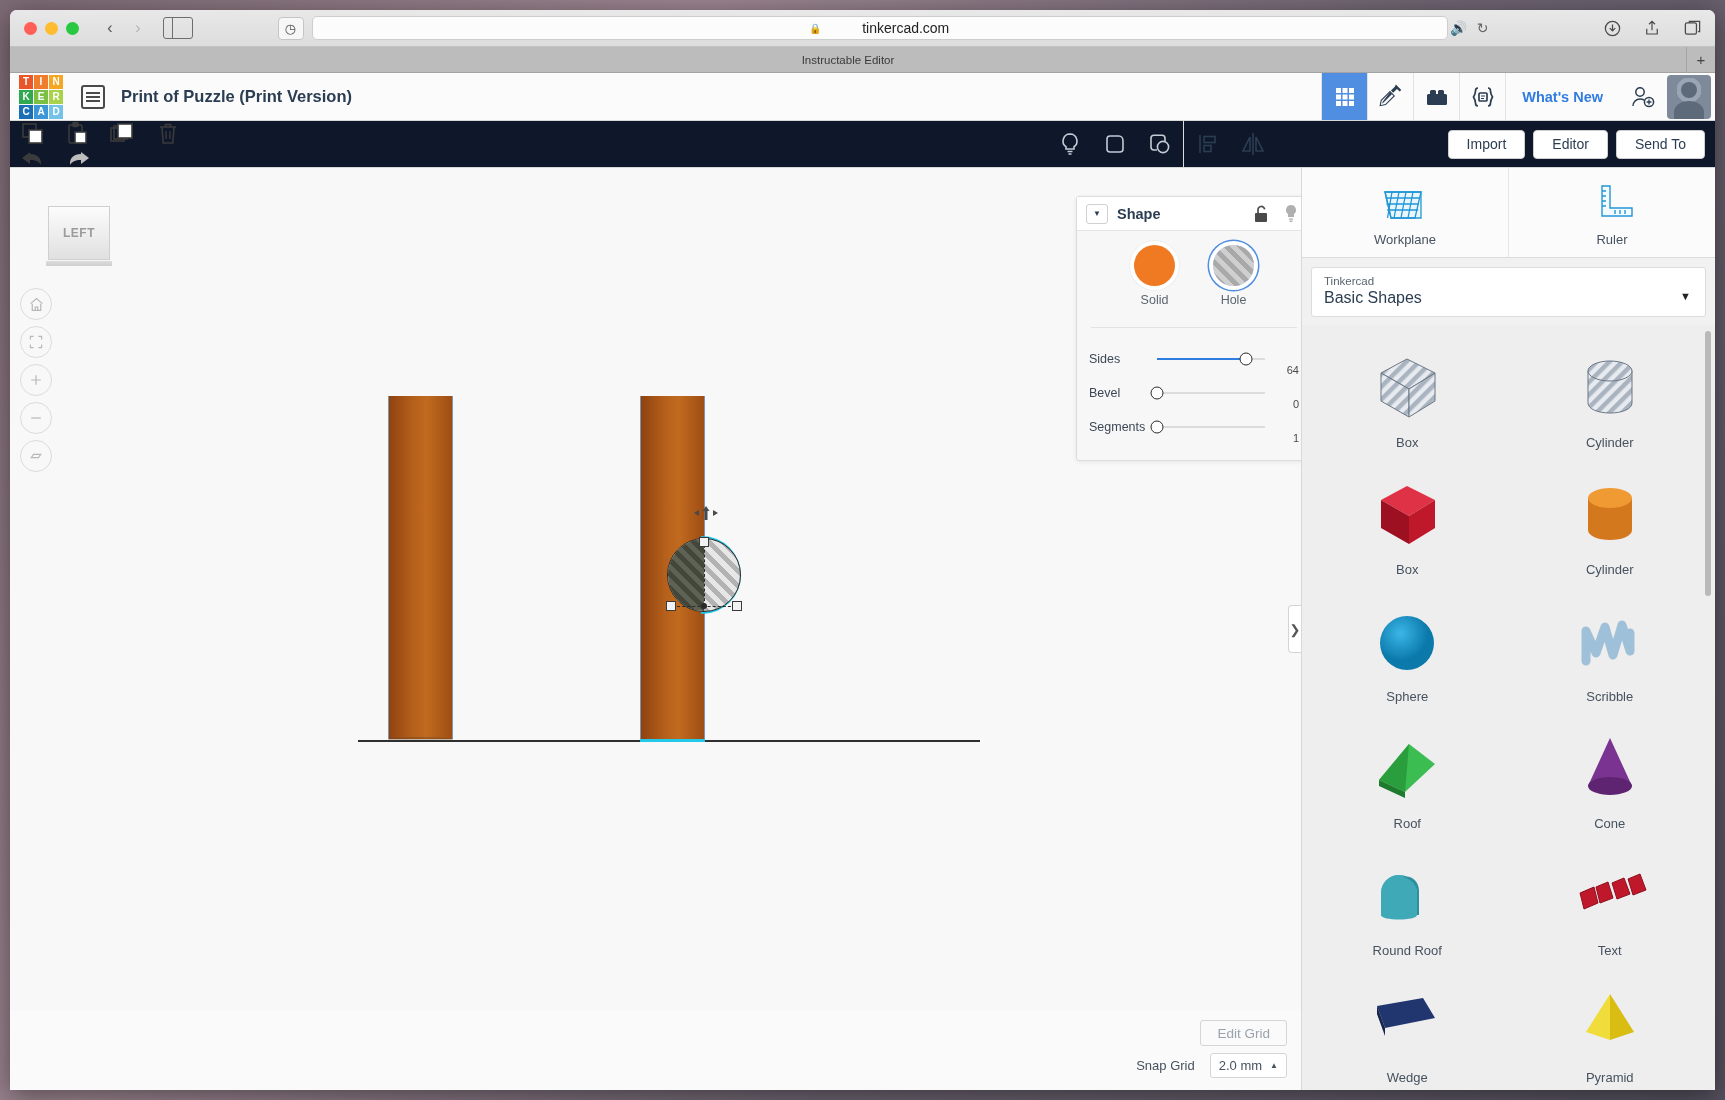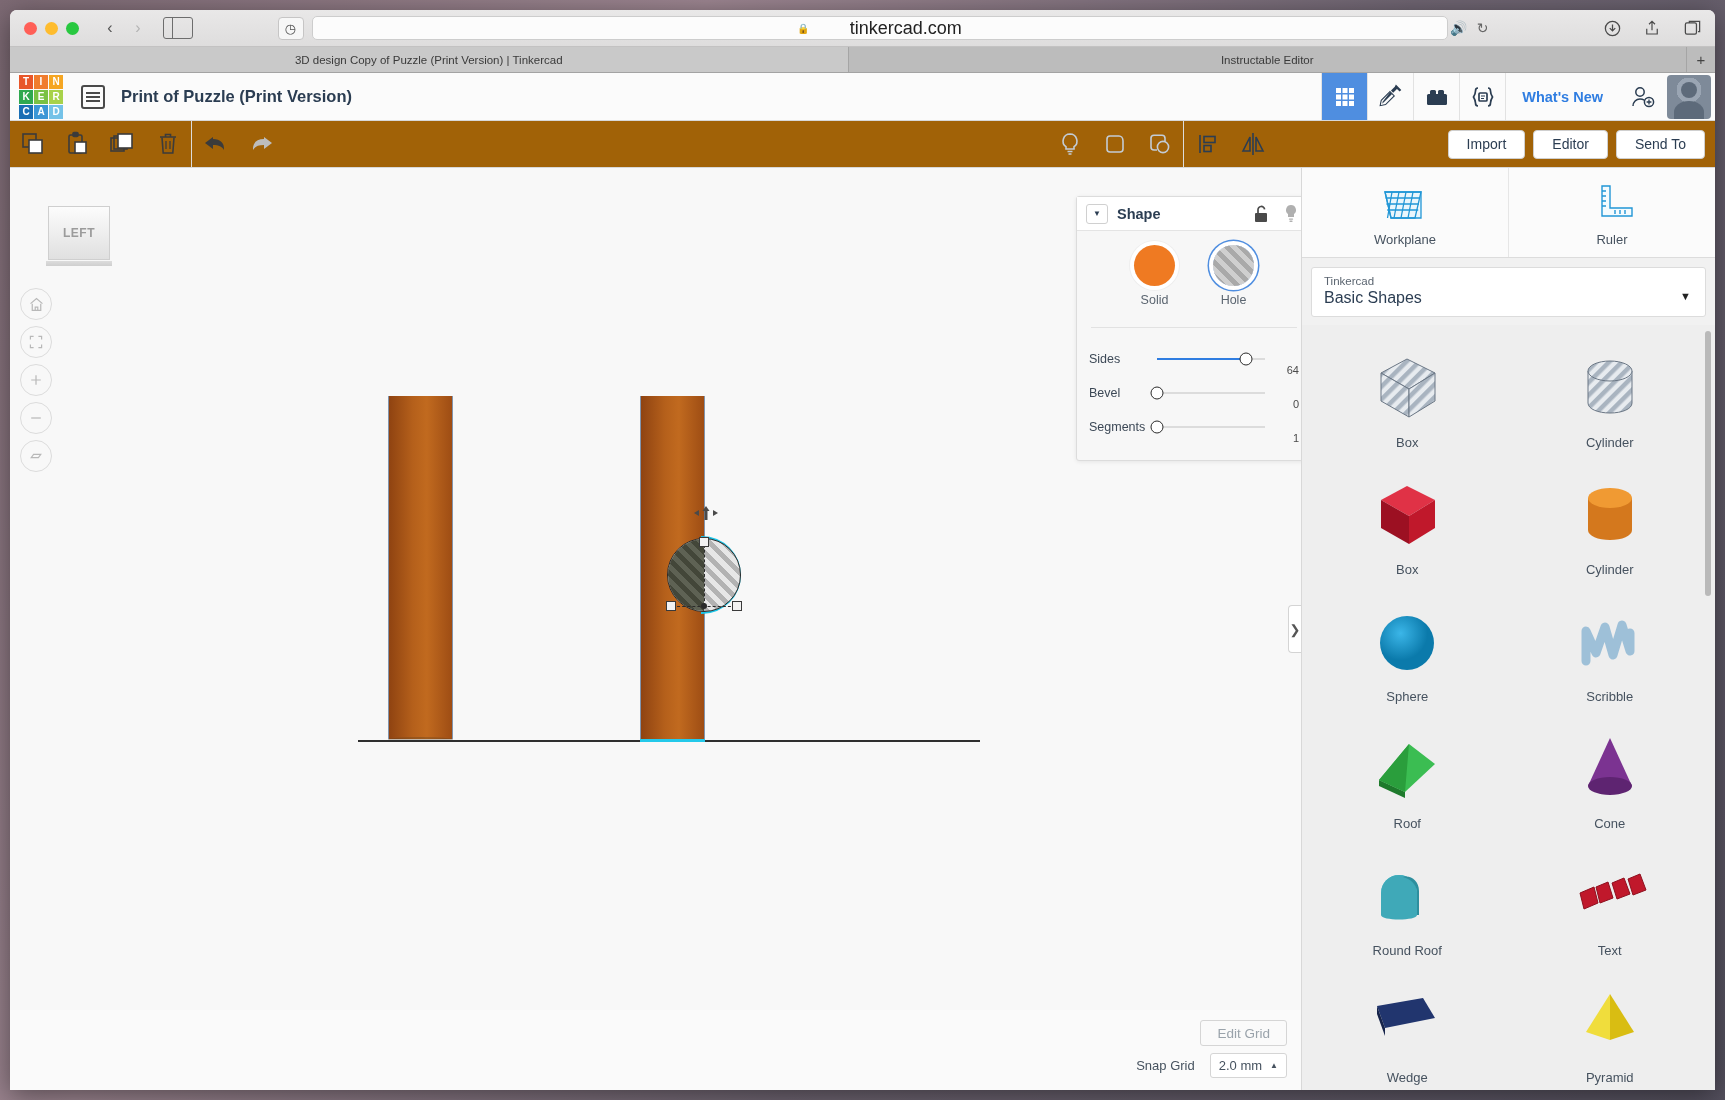--- a/index.html
+++ b/index.html
@@ -65,21 +65,21 @@
     width: 26px; height: 23px; border: 1px solid #c6c5c5; border-radius: 4px;
     background: #f7f7f7; display:flex; align-items:center; justify-content:center;
     color:#555; font-size: 13px;
   }
   .urlbar {
     flex: 1; height: 24px;
     background: #fcfcfc; border: 1px solid #cdcdcd; border-radius: 5px;
     display: flex; align-items: center; justify-content: center;
     position: relative;
   }
-  .urlbar .txt { font-size: 18px; color: #222; padding-left: 36px; }
+  .urlbar .txt { font-size: 14px; color: #222; padding-left: 36px; }
   .urlbar .lock { font-size: 10px; color: #555; margin-right: 4px; }
   .urlbar .right-icons {
     position: absolute; right: -42px; display: flex; gap: 9px; align-items: center;
   }
   .spk { color: #2878e8; font-size: 14px; }
   .rel { color: #666; font-size: 14px; }
 
   .tb-right {
     position: absolute; right: 12px; display: flex; gap: 18px; align-items: center;
   }
@@ -154,23 +154,23 @@
     content:""; position:absolute; left:50%; bottom:-4px; transform:translateX(-50%);
     width: 30px; height: 22px; border-radius: 50% 50% 0 0; background: #5d6a7a;
   }
   .avatar::before {
     content:""; position:absolute; left:50%; top:7px; transform:translateX(-50%);
     width: 16px; height: 16px; border-radius:50%; background:#5d6a7a;
   }
 
   
   .toolbar {
-    height: 47px; background: #a16207;
+    height: 47px; background: #0f172a;
     border-bottom: 1px solid #d8d8d8;
-    display: flex; align-items: stretch; position: relative;
+    display: flex; align-items: stretch; position: relative; flex-direction: column;
   }
   .tb-group { display:flex; align-items:stretch; }
   .tb-btn {
     width: 45px; display:flex; align-items:center; justify-content:center;
     color: #3b3b3b;
   }
   .tb-btn.dim { color: #bdbdbd; }
   .tb-sep { width: 1px; background: #dcdcdc; margin: 0 1px; }
   .tb-mid { position: absolute; right: 440px; top:0; height:100%; display:flex; align-items:stretch; }
   .tb-mid .tb-btn { color: #c3ccd6; }
@@ -421,21 +421,20 @@
       <div class="tb-ico">
         <svg width="19" height="19" viewBox="0 0 24 24" fill="none" stroke="#4a4a4a" stroke-width="1.6">
           <rect x="3" y="5" width="14" height="14" rx="2"></rect>
             <path d="M8 5V3h13v13h-2"></path>
         </svg>
       </div>
     </div>
   </div>
 
   <div class="tabstrip">
-    <div class="tab active">3D design Copy of Puzzle (Print Version) | Tinkercad</div>
     <div class="tab inactive">Instructable Editor</div>
     <div class="tab-add">+</div>
   </div>
 
   <div id="app">
 
     <div class="app-header">
       <div class="logo">
         <span style="background:#e8562a">T</span>
         <span style="background:#f07c2e">I</span>

